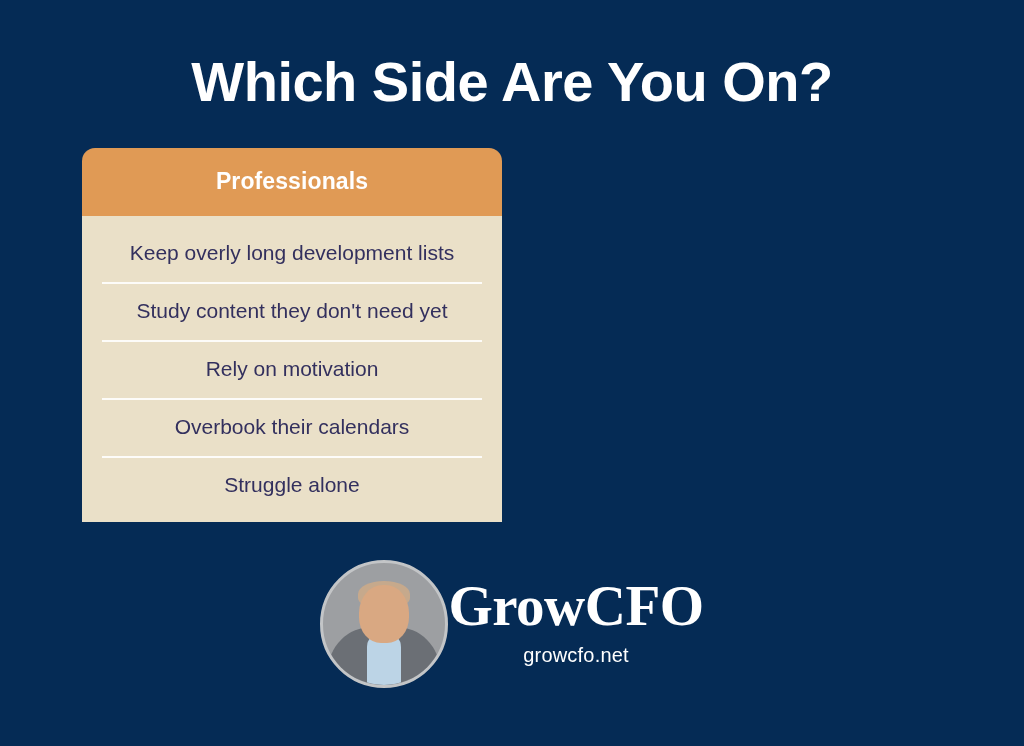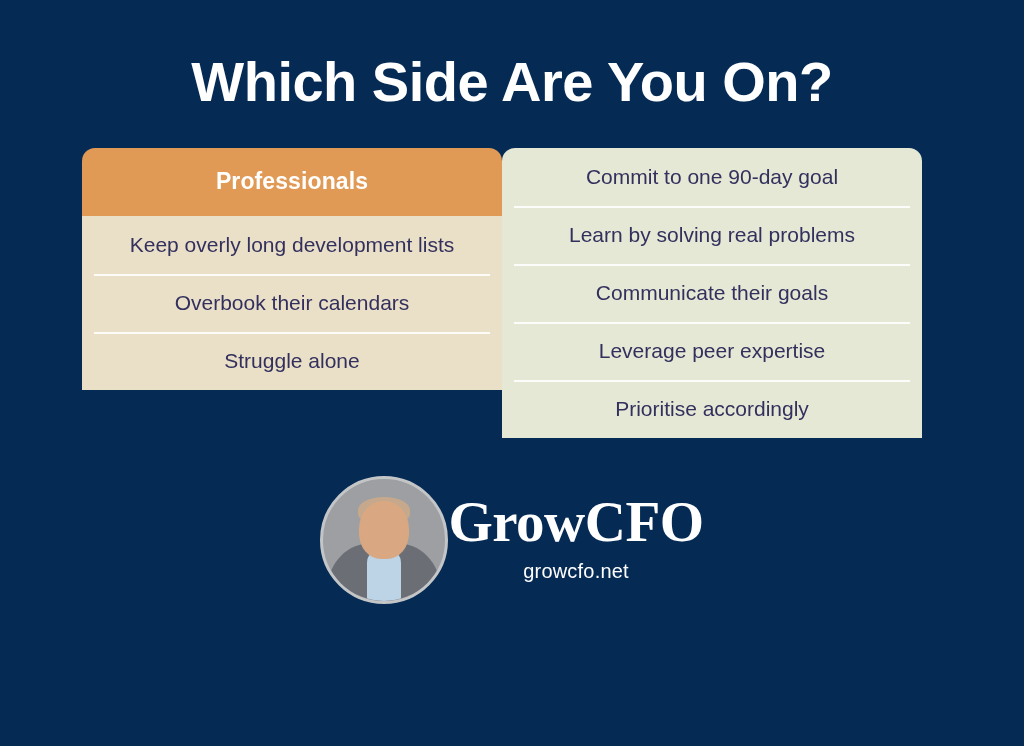--- a/index.html
+++ b/index.html
@@ -64,21 +64,21 @@
     font-size: 23px;
     font-weight: 700;
     letter-spacing: 0.1px;
     white-space: nowrap;
   }
 
   .card-header.left  { background: #e09a55; }
   .card-header.right { background: #4cb286; }
 
   .card-body {
-    padding: 0;
+    padding: 8px;
     flex: 1;
   }
 
   .card-body.left  { background: #eae0c8; }
   .card-body.right { background: #e4e8d5; }
 
   .list-item {
     height: 58px;
     display: flex;
     align-items: center;
@@ -195,33 +195,28 @@
 <div class="infographic">
 
   <h1 class="page-title">Which Side Are You On?</h1>
 
   <div class="columns">
 
     <div class="card">
       <div class="card-header left">Professionals</div>
       <div class="card-body left">
         <div class="list-item">Keep overly long development lists</div>
+        <div class="list-item">Study content they don't need yet</div>
+        <div class="list-item">Rely on motivation</div>
         <div class="list-item">Overbook their calendars</div>
         <div class="list-item">Struggle alone</div>
       </div>
     </div>
 
     <div class="card">
-      <div class="card-body right">
-        <div class="list-item">Commit to one 90-day goal</div>
-        <div class="list-item">Learn by solving real problems</div>
-        <div class="list-item">Communicate their goals</div>
-        <div class="list-item">Leverage peer expertise</div>
-        <div class="list-item">Prioritise accordingly</div>
-      </div>
     </div>
 
   </div>
 
   <div class="brand">
 
     <div class="avatar">
       <div class="body"></div>
       <div class="shirt"></div>
       <div class="hair"></div>

